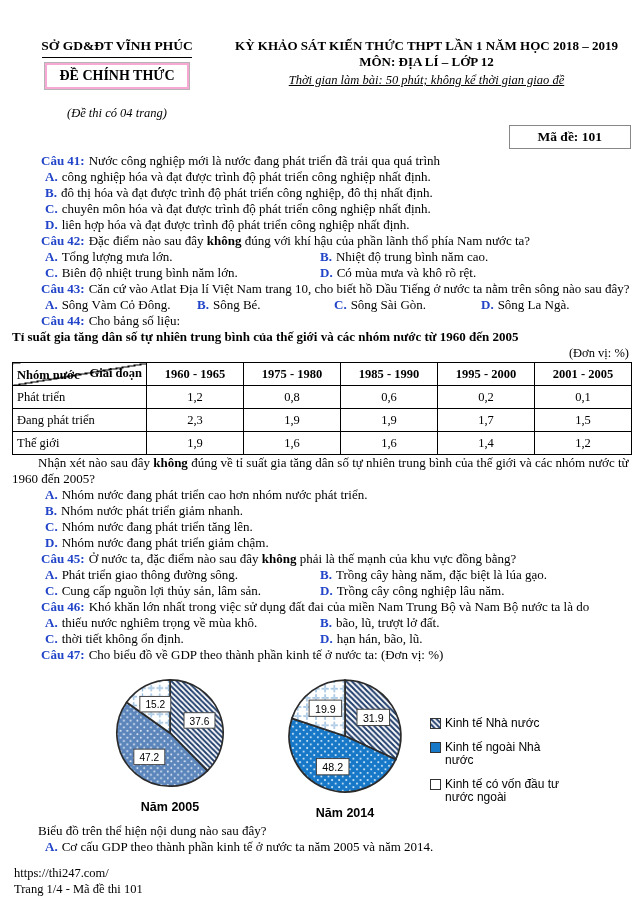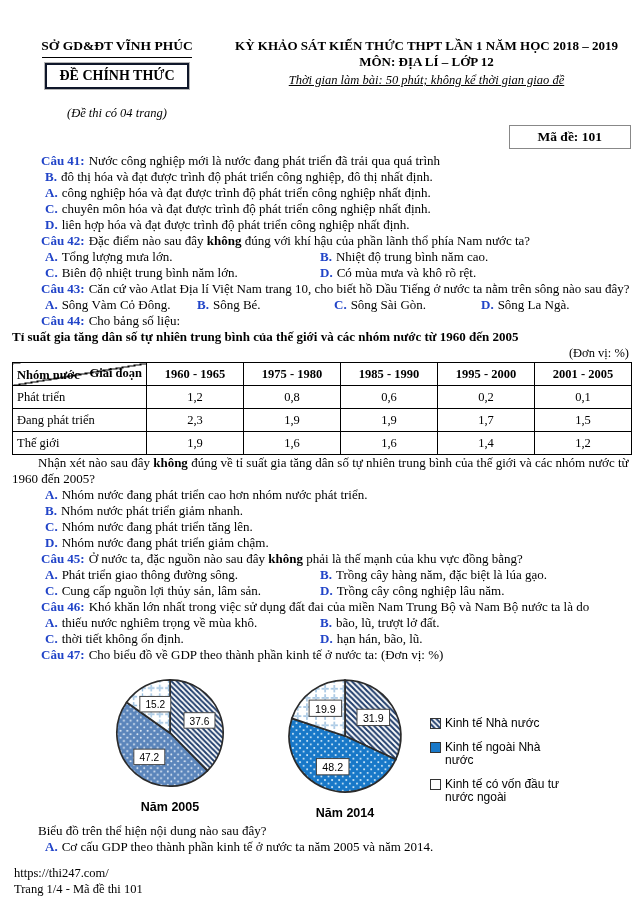--- a/index.html
+++ b/index.html
@@ -5,21 +5,21 @@
   html,body{margin:0;padding:0;background:#fff;}
   .page{width:643px;height:915px;background:#fff;color:#000;position:relative;
         font-family:"Liberation Serif",serif;font-size:13px;line-height:16px;
         padding:38px 12px 0 12px;box-sizing:border-box;overflow:hidden;}
   
   .hdr{display:flex;}
   .hdr-left{width:210px;text-align:center;}
   .hdr-right{flex:1;text-align:center;}
   .org{font-weight:bold;font-size:13.5px;}
   .org-rule{width:150px;border-top:1px solid #000;margin:3px auto 5px auto;}
-  .exam-box{display:inline-block;border:2px solid #0f172a;box-shadow:0 0 0 1px #b5b5b5;
+  .exam-box{display:inline-block;border:2px solid #f9a8d4;box-shadow:0 0 0 1px #b5b5b5;
             padding:3px 12px;font-weight:bold;font-size:14px;background:#fff;}
   .pages-note{font-style:italic;margin-top:16px;font-size:12.5px;}
   .t1,.t2{font-weight:bold;font-size:13px;}
   .t3{font-style:italic;font-size:12.5px;text-decoration:underline;margin-top:2px;}
   .code-row{display:flex;justify-content:flex-end;margin-top:4px;margin-bottom:4px;}
   .code-box{border:1px solid #888;padding:3px 28px;font-weight:bold;font-size:13.5px;}
   
   p.q{margin:0;text-indent:18px;}
   p.q-note{margin:0;text-indent:26px;}
   .qnum{color:#2144c8;font-weight:bold;margin-right:4px;margin-left:11px;}
@@ -92,22 +92,22 @@
       <div class="t2">MÔN: ĐỊA LÍ – LỚP 12</div>
       <div class="t3">Thời gian làm bài: 50 phút; không kể thời gian giao đề</div>
     </div>
   </div>
 
   <div class="code-row">
     <span class="code-box">Mã đề: 101</span>
   </div>
 
   <p class="q"><span class="qnum">Câu 41:</span><span>Nước công nghiệp mới là nước đang phát triển đã trải qua quá trình</span></p>
+  <div class="opt-line"><span class="letter">A.</span><span>công nghiệp hóa và đạt được trình độ phát triển công nghiệp nhất định.</span></div>
   <div class="opt-line"><span class="letter">B.</span><span>đô thị hóa và đạt được trình độ phát triển công nghiệp, đô thị nhất định.</span></div>
-  <div class="opt-line"><span class="letter">A.</span><span>công nghiệp hóa và đạt được trình độ phát triển công nghiệp nhất định.</span></div>
   <div class="opt-line"><span class="letter">C.</span><span>chuyên môn hóa và đạt được trình độ phát triển công nghiệp nhất định.</span></div>
   <div class="opt-line"><span class="letter">D.</span><span>liên hợp hóa và đạt được trình độ phát triển công nghiệp nhất định.</span></div>
 
   <p class="q"><span class="qnum">Câu 42:</span><span>Đặc điểm nào sau đây </span><b>không</b><span> đúng với khí hậu của phần lãnh thổ phía Nam nước ta?</span></p>
   <div class="opts2">
     <div><span class="letter">A.</span><span>Tổng lượng mưa lớn.</span></div>
     <div><span class="letter">B.</span><span>Nhiệt độ trung bình năm cao.</span></div>
     <div><span class="letter">C.</span><span>Biên độ nhiệt trung bình năm lớn.</span></div>
     <div><span class="letter">D.</span><span>Có mùa mưa và khô rõ rệt.</span></div>
   </div>
@@ -169,21 +169,21 @@
       <td class="val">1,2</td>
     </tr>
   </tbody>
     </table>
   <p class="q-note"><span>Nhận xét nào sau đây </span><b>không</b><span> đúng về tỉ suất gia tăng dân số tự nhiên trung bình của thế giới và các nhóm nước từ 1960 đến 2005?</span></p>
   <div class="opt-line"><span class="letter">A.</span><span>Nhóm nước đang phát triển cao hơn nhóm nước phát triển.</span></div>
   <div class="opt-line"><span class="letter">B.</span><span>Nhóm nước phát triển giảm nhanh.</span></div>
   <div class="opt-line"><span class="letter">C.</span><span>Nhóm nước đang phát triển tăng lên.</span></div>
   <div class="opt-line"><span class="letter">D.</span><span>Nhóm nước đang phát triển giảm chậm.</span></div>
 
-  <p class="q"><span class="qnum">Câu 45:</span><span>Ở nước ta, đặc nguồn nào sau đây </span><b>không</b><span> phải là thế mạnh của khu vực đồng bằng?</span></p>
+  <p class="q"><span class="qnum">Câu 45:</span><span>Ở nước ta, đặc điểm nào sau đây </span><b>không</b><span> phải là thế mạnh của khu vực đồng bằng?</span></p>
   <div class="opts2">
     <div><span class="letter">A.</span><span>Phát triển giao thông đường sông.</span></div>
     <div><span class="letter">B.</span><span>Trồng cây hàng năm, đặc biệt là lúa gạo.</span></div>
     <div><span class="letter">C.</span><span>Cung cấp nguồn lợi thủy sản, lâm sản.</span></div>
     <div><span class="letter">D.</span><span>Trồng cây công nghiệp lâu năm.</span></div>
   </div>
 
   <p class="q"><span class="qnum">Câu 46:</span><span>Khó khăn lớn nhất trong việc sử dụng đất đai của miền Nam Trung Bộ và Nam Bộ nước ta là do</span></p>
   <div class="opts2">
     <div><span class="letter">A.</span><span>thiếu nước nghiêm trọng về mùa khô.</span></div>

